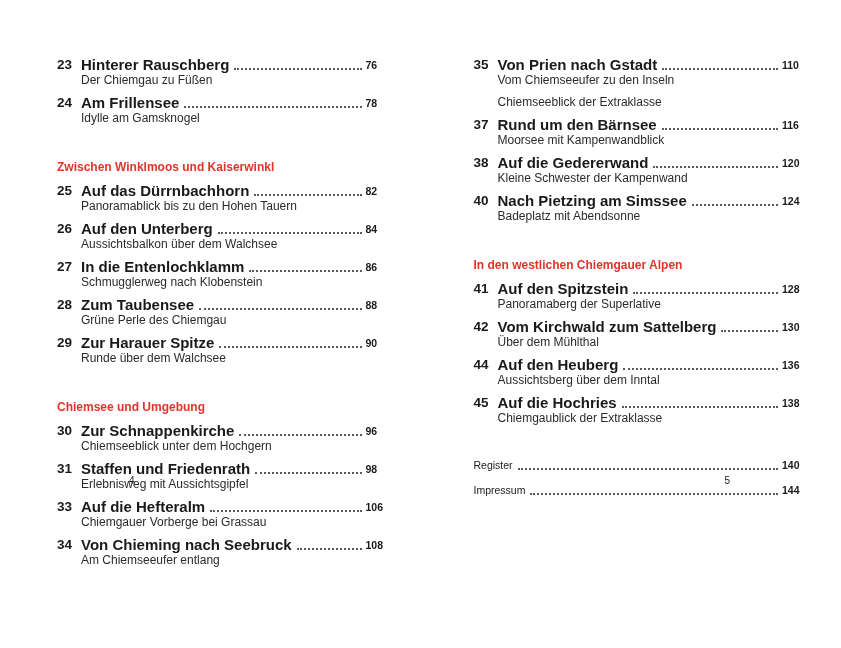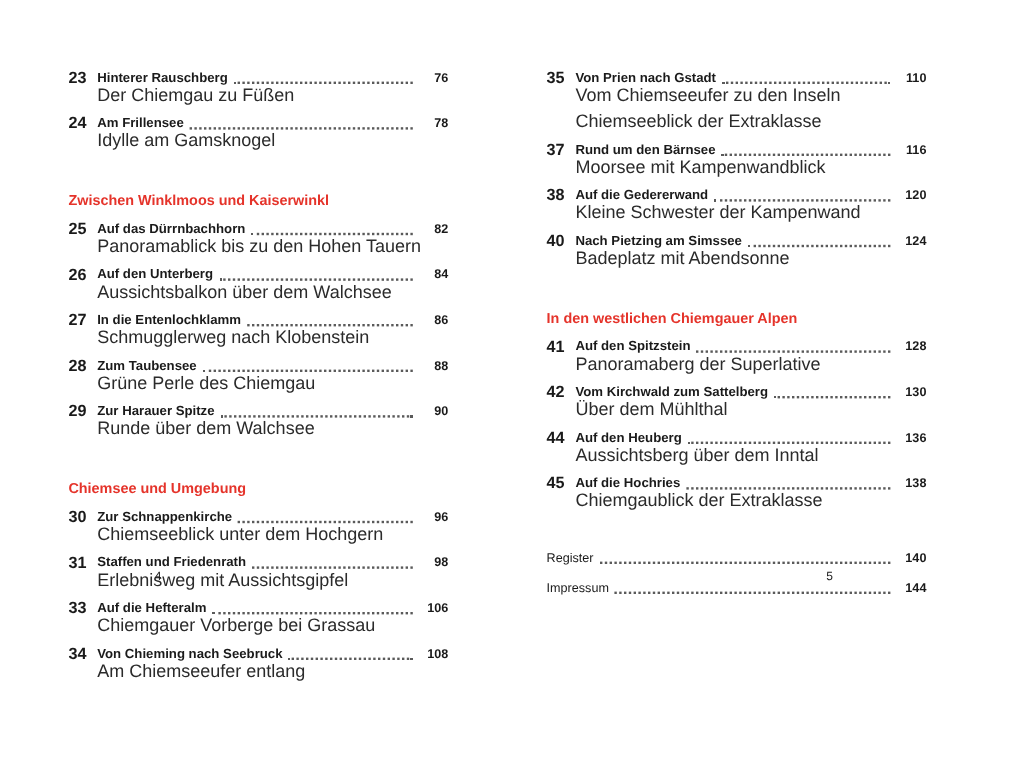--- a/index.html
+++ b/index.html
@@ -7,62 +7,62 @@
   html, body {
     width: 841px; height: 648px;
     background: #ffffff;
     font-family: "Liberation Sans", sans-serif;
     color: #1a1a1a;
     overflow: hidden;
   }
   .spread {
     display: flex;
     width: 841px; height: 488px;
-    padding: 58px 69px 0 57px;
+    padding: 58px 33px 0 57px;
     gap: 82px;
     position: relative;
   }
   .page {
     flex: 1;
     position: relative;
   }
   
   .entry { margin-bottom: 10px; }
   .entry-row { display: flex; align-items: flex-end; }
   .num {
     width: 24px;
     flex: 0 0 24px;
     font-size: 13.5px;
     font-weight: bold;
     line-height: 14px;
   }
   .title {
-    font-size: 11px;
+    font-size: 15px;
     font-weight: bold;
     line-height: 14px;
     white-space: nowrap;
   }
   .dots {
     flex: 1;
     border-bottom: 2px dotted #5a5a5a;
     margin: 0 4px 2px 5px;
     min-width: 12px;
   }
   .pageref {
     flex: 0 0 auto;
     min-width: 26px;
-    text-align: right;
+    text-align: left;
     font-size: 10.5px;
     font-weight: bold;
     line-height: 14px;
   }
   .subtitle {
     margin-left: 24px;
     margin-top: 2px;
-    font-size: 15px;
+    font-size: 12px;
     line-height: 12px;
     color: #2b2b2b;
   }
   .section-heading {
     margin-top: 36px;
     margin-bottom: 10px;
     font-size: 12px;
     line-height: 14px;
     font-weight: bold;
     color: var(--accent);

